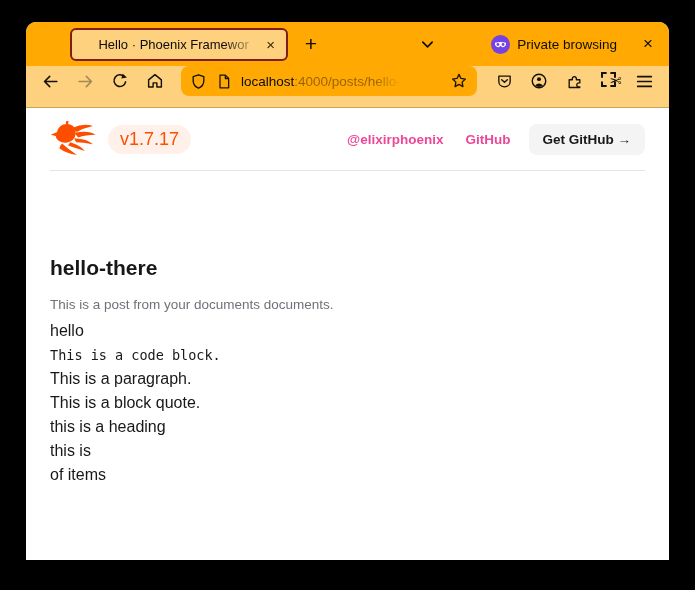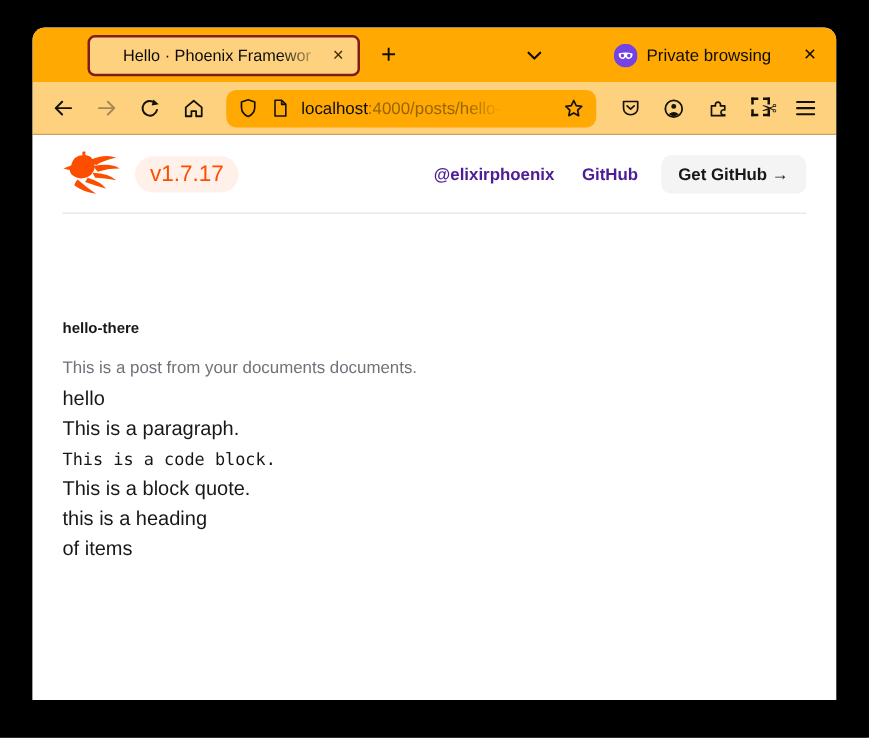--- a/index.html
+++ b/index.html
@@ -35,21 +35,21 @@
   }
   .alltabs-btn { margin-left: 90px; width: 26px; height: 26px; display: flex; align-items: center; justify-content: center; }
   .tabbar-spacer { flex: 1; }
   .private-badge { display: flex; align-items: center; gap: 7px; margin-right: 10px; }
   .private-badge .label { font-size: 13.5px; color: #100e00; }
   .window-close { margin-left: 8px; width: 26px; height: 26px; display: flex; align-items: center; justify-content: center; font-size: 17px; color: #100e00; }
 
   
   .toolbar {
     height: 42px; flex: none; background: #fed17e; border-bottom: 1px solid rgba(107, 76, 10, 0.35);
-    display: flex; align-items: center; padding: 0 9px;
+    display: flex; align-items: flex-start; padding: 0 9px;
   }
   .tool-icon {
     width: 30px; height: 30px; flex: none; margin-right: 5px; border-radius: 4px;
     display: flex; align-items: center; justify-content: center; color: #14110a;
   }
   .tool-icon.disabled { opacity: 0.38; }
   .urlbar {
     flex: 1; height: 30px; margin: 0 8px 0 6px; background: #ffa902; border-radius: 8px;
     display: flex; align-items: center; padding: 0 9px; min-width: 0;
   }
@@ -70,29 +70,29 @@
     font-family: "DejaVu Sans", sans-serif; }
 
   
   .content { flex: 1; background: #fff; padding: 0 24px; overflow: hidden; }
   .site-header { height: 62px; display: flex; align-items: center; }
   .version-badge {
     margin-left: 11px; background: #fff1ea; color: #fd4f00; font-size: 18px;
     padding: 4px 12px; border-radius: 999px;
   }
   .header-spacer { flex: 1; }
-  .nav-link { font-size: 13.5px; font-weight: 700; color: #4c1d95; margin-left: 22px; text-decoration: none; }
+  .nav-link { font-size: 13.5px; font-weight: 700; color: #ec4899; margin-left: 22px; text-decoration: none; }
   .cta-btn {
     margin-left: 18px; background: #f4f4f5; color: #18181b; font-size: 13.5px; font-weight: 700;
     padding: 8px 14px; border-radius: 8px; border: none; font-family: inherit;
   }
   .header-divider { border: none; border-top: 1px solid #e4e4e7; }
 
   .article { margin-top: 84px; }
-  .article-title { font-size: 12px; font-weight: 700; color: #18181b; line-height: 1.2; }
+  .article-title { font-size: 21px; font-weight: 700; color: #18181b; line-height: 1.2; }
   .article-subtitle { margin-top: 17px; font-size: 13.5px; color: #71717a; }
   .article-lines { margin-top: 7px; }
   .article-line { font-size: 16px; color: #18181b; line-height: 24px; }
   .article-line.code { font-family: "DejaVu Sans Mono", monospace; font-size: 13.5px; }
 
   svg { display: block; }
 </style>
 </head>
 <body>
 
@@ -221,23 +221,24 @@
         <a class="nav-link">GitHub</a>
         <button class="cta-btn">Get GitHub →</button>
       </div>
       <hr class="header-divider">
 
       <div class="article">
         <div class="article-title">hello-there</div>
         <div class="article-subtitle">This is a post from your documents documents.</div>
         <div class="article-lines">
             <div class="article-line">hello</div>
+            <div class="article-line code">This is a code block.</div>
             <div class="article-line">This is a paragraph.</div>
-            <div class="article-line code">This is a code block.</div>
             <div class="article-line">This is a block quote.</div>
             <div class="article-line">this is a heading</div>
+            <div class="article-line">this is</div>
             <div class="article-line">of items</div>
           </div>
       </div>
     </div>
 
   </div>
 </div>
 
 </body></html>

